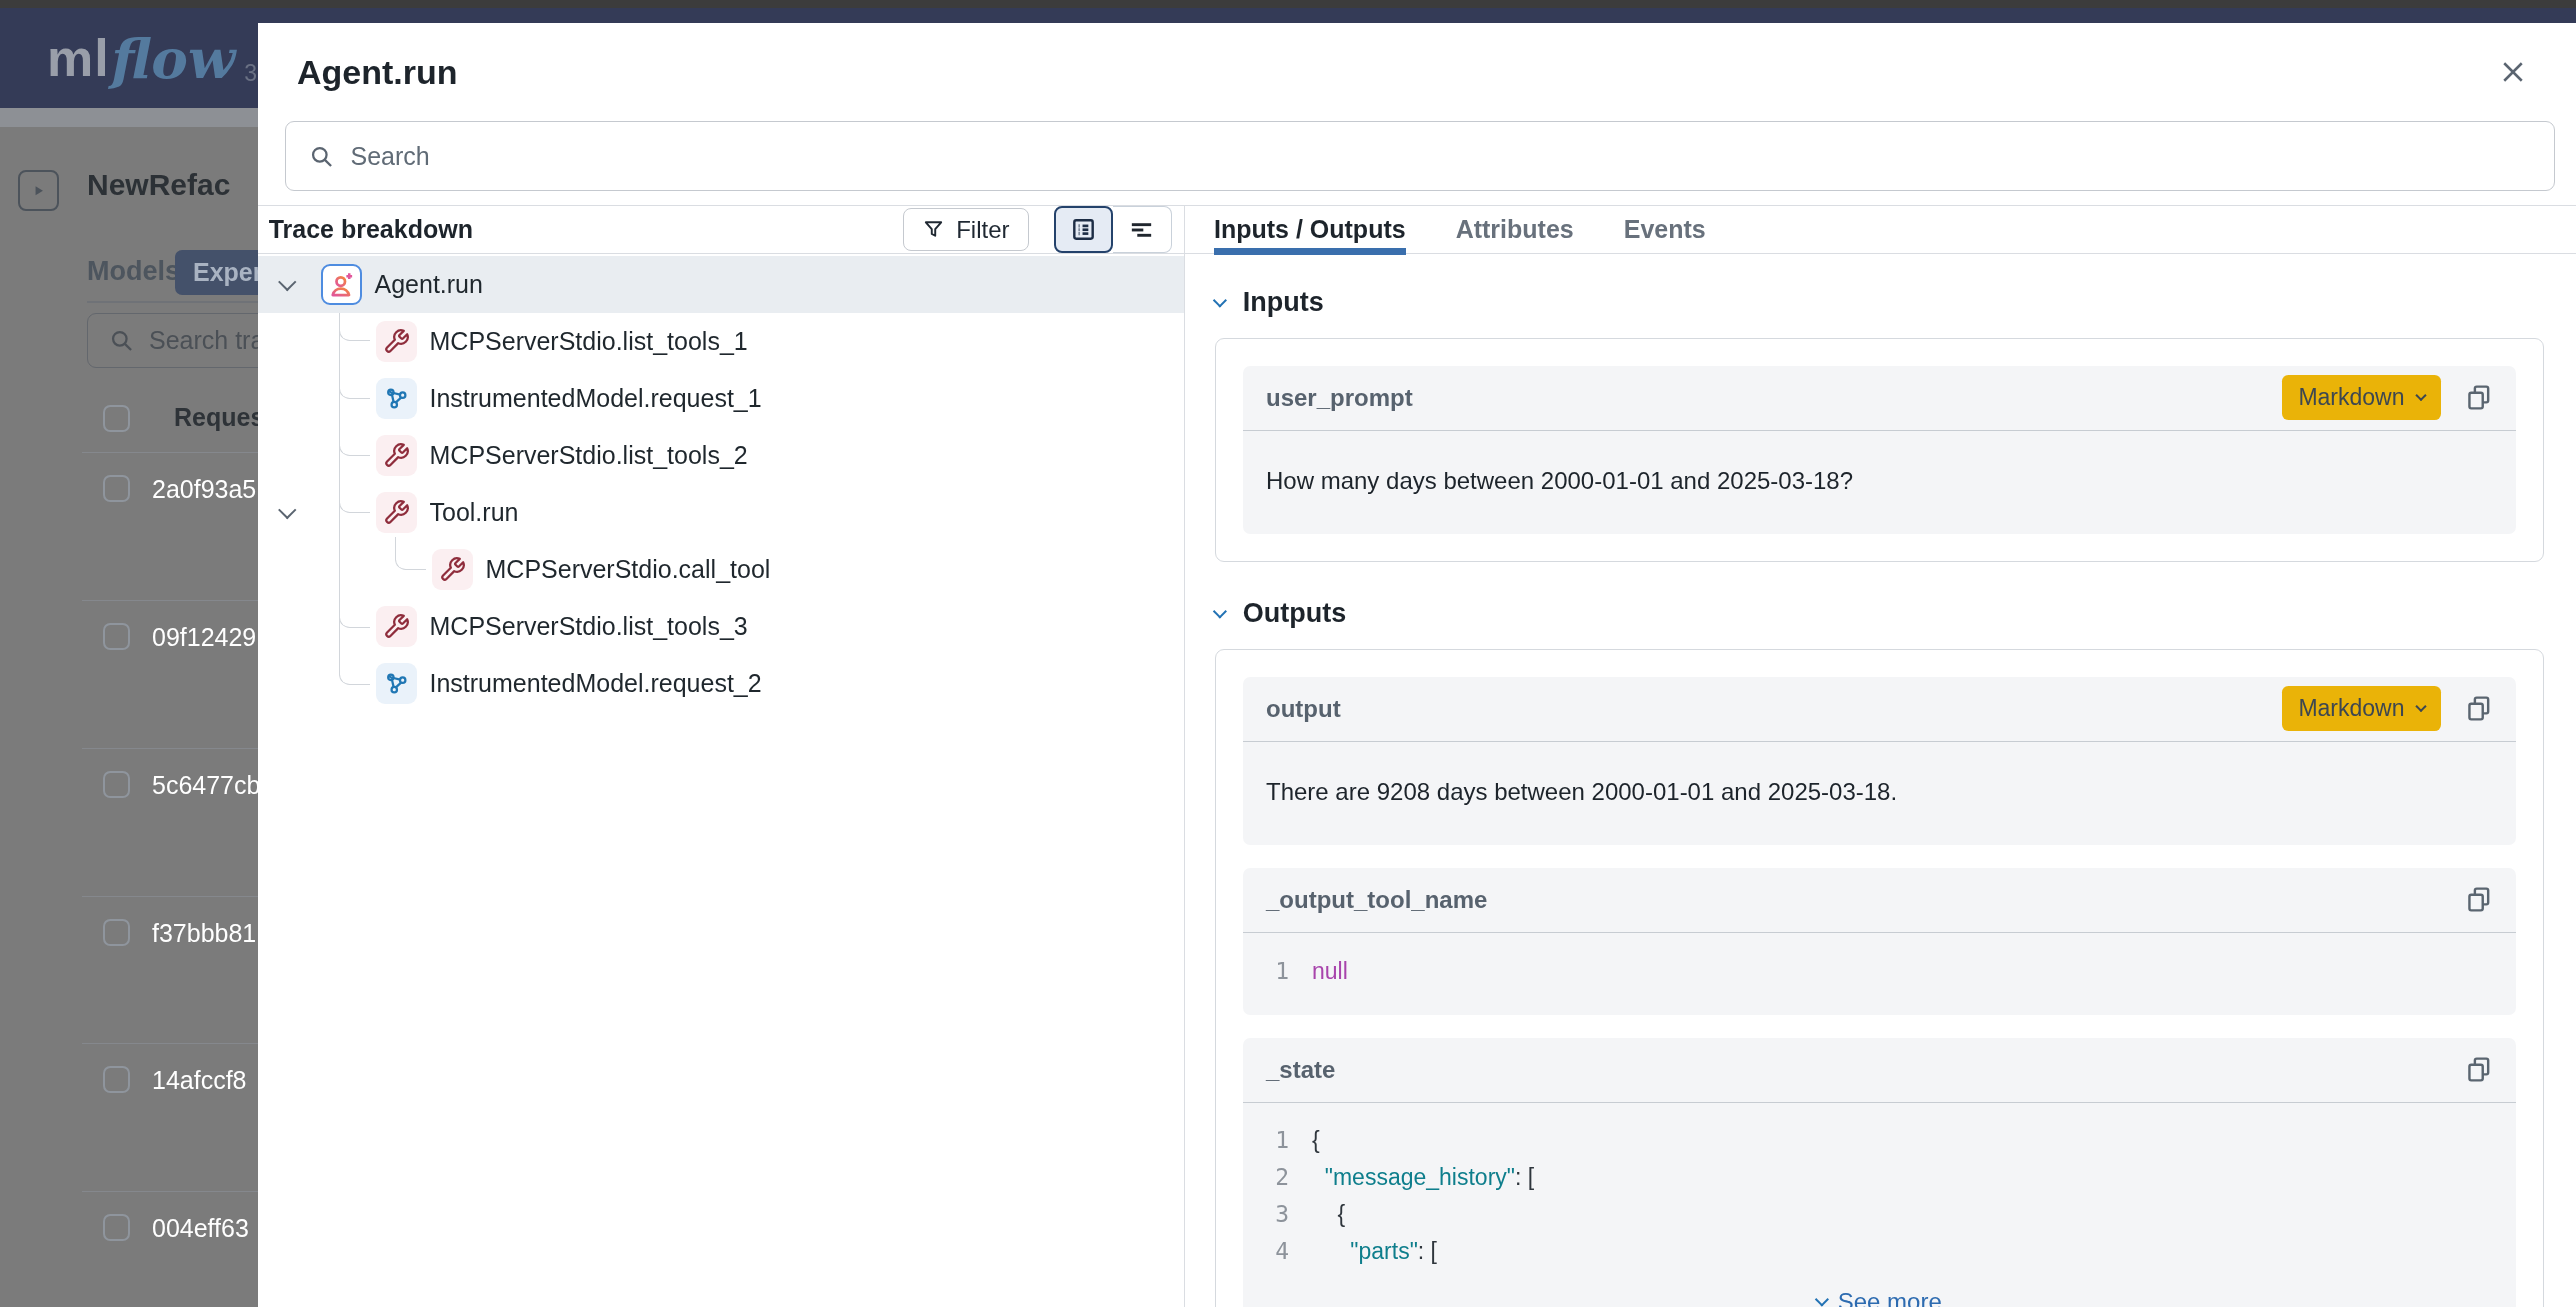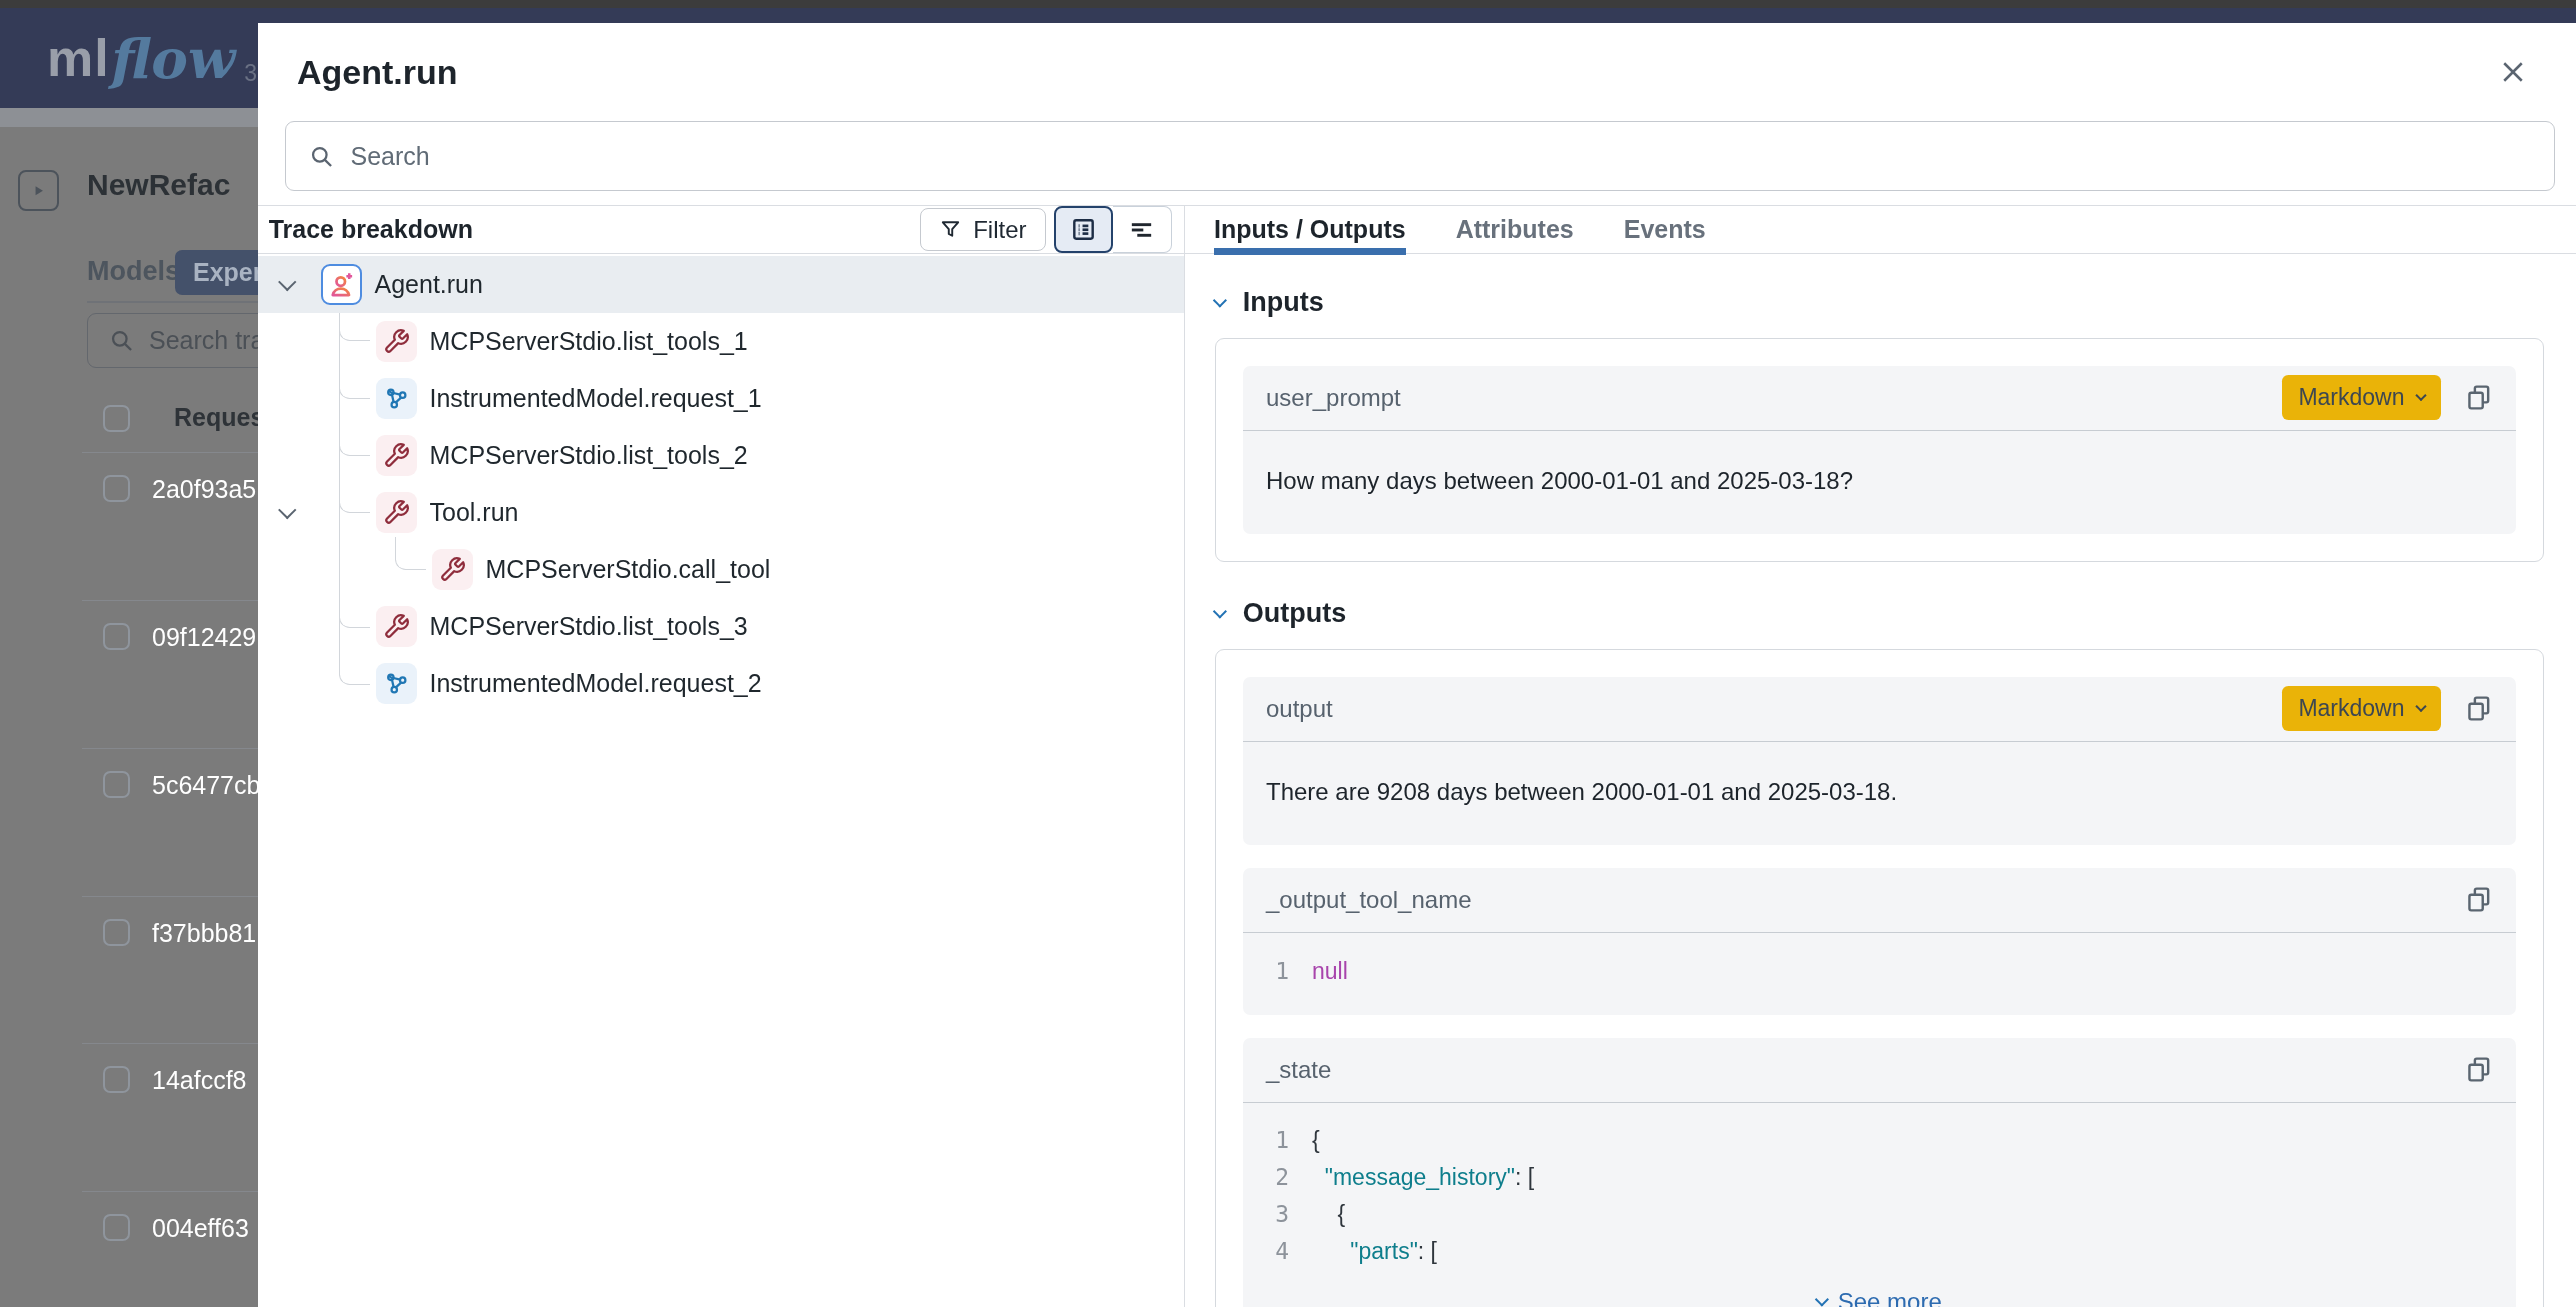--- a/index.html
+++ b/index.html
@@ -31,21 +31,21 @@
   .m-title{font-size:34px;font-weight:700;color:#1d242b;}
   .m-close{margin-left:auto;background:none;border:none;padding:0;cursor:pointer;display:flex;}
   .m-search{margin:0 21.5px 14.3px 27px;height:70px;border:1.8px solid #c5c9cf;border-radius:9px;display:flex;align-items:center;gap:16px;padding:0 21.5px;flex:0 0 auto;}
   .m-search .ph{font-size:25px;color:#606b76;}
   .m-body{flex:1;display:flex;border-top:1.8px solid #dadde2;min-height:0;}
 
   
   .left-panel{width:927px;flex:0 0 auto;border-right:1.8px solid #dadde2;display:flex;flex-direction:column;min-height:0;}
   .lp-header{height:48px;flex:0 0 auto;display:flex;align-items:center;padding:0 12.5px 0 10.7px;border-bottom:1.8px solid #dadde2;justify-content:center;}
   .lp-title{font-size:25px;font-weight:700;color:#1d242b;}
-  .lp-actions{margin-left:auto;display:flex;align-items:center;gap:8px;}
+  .lp-actions{margin-left:auto;display:flex;align-items:center;gap:25px;}
   .filter-btn{height:43px;border:1.8px solid #c5c9cf;border-radius:8px;background:#fff;display:flex;align-items:center;gap:10.7px;padding:0 18px;font-size:24px;color:#1f2832;cursor:pointer;}
   .seg{display:flex;border-radius:8px;}
   .seg-btn{width:59px;height:47px;background:#fff;border:1.8px solid #c9d1da;display:flex;align-items:center;justify-content:center;padding:0;cursor:pointer;}
   .seg-btn:first-child{border-radius:8px 0 0 8px;}
   .seg-btn:last-child{border-radius:0 8px 8px 0;border-left:none;}
   .seg-btn.selected{border:2.7px solid #24426b;background:#e5ebf4;border-radius:8px;}
   .tree{flex:1;position:relative;padding-top:1.8px;min-height:0;}
   .trow{position:relative;height:57px;display:flex;align-items:center;}
   .trow.selected{background:#e9edf1;}
   .trow .chev-slot{position:absolute;left:23px;top:0;height:57px;display:flex;align-items:center;}
@@ -66,21 +66,21 @@
   .tab{position:relative;display:flex;align-items:center;font-size:25px;color:#68717c;font-weight:600;cursor:pointer;}
   .tab.active{color:#1d242b;font-weight:700;}
   .tab.active::after{content:"";position:absolute;left:0;right:0;bottom:-1.8px;height:7.2px;background:#3a6fad;}
   .rp-content{flex:1;overflow:hidden;padding:21.5px 32px 0 30px;}
   .section-head{display:flex;align-items:center;gap:18px;height:39px;font-size:27px;font-weight:700;color:#1d242b;margin-top:7.2px;}
   .section-head.outputs{margin-top:32px;}
   .card{margin-top:16px;border:1.8px solid #d5d9de;border-radius:9px;padding:27px;background:#fff;}
   .field{background:#f4f5f7;border-radius:7.2px;}
   .field + .field{margin-top:23px;}
   .f-head{height:64px;display:flex;align-items:center;padding:0 23px;}
-  .f-name{font-size:24px;font-weight:400;color:#57626e;}
+  .f-name{font-size:24px;font-weight:700;color:#57626e;}
   .f-actions{margin-left:auto;display:flex;align-items:center;gap:23px;}
   .md-select{height:45px;background:#eab308;border-radius:6.3px;padding:0 16px;display:flex;align-items:center;gap:12.5px;font-size:23px;color:#3d4751;border:none;cursor:pointer;}
   .md-select .chev{width:8px;height:8px;border-color:#3d4751;border-width:2.7px;transform:rotate(45deg) translate(-1.8px,-1.8px);}
   .copy-btn{background:none;border:none;padding:0;cursor:pointer;display:flex;}
   .f-div{border-top:1.8px solid #c7ccd2;}
   .f-body{padding:36px 23px 39px;font-size:24px;color:#1d242b;}
   .code-box{padding:19.7px 23px 25px;}
   .cline{display:flex;gap:23px;line-height:37px;}
   .ln{width:23px;text-align:right;color:#8d939b;font-family:"DejaVu Sans Mono",monospace;font-size:23px;flex:0 0 auto;}
   .ccode{font-family:"DejaVu Sans Mono",monospace;font-size:23px;white-space:pre;}

